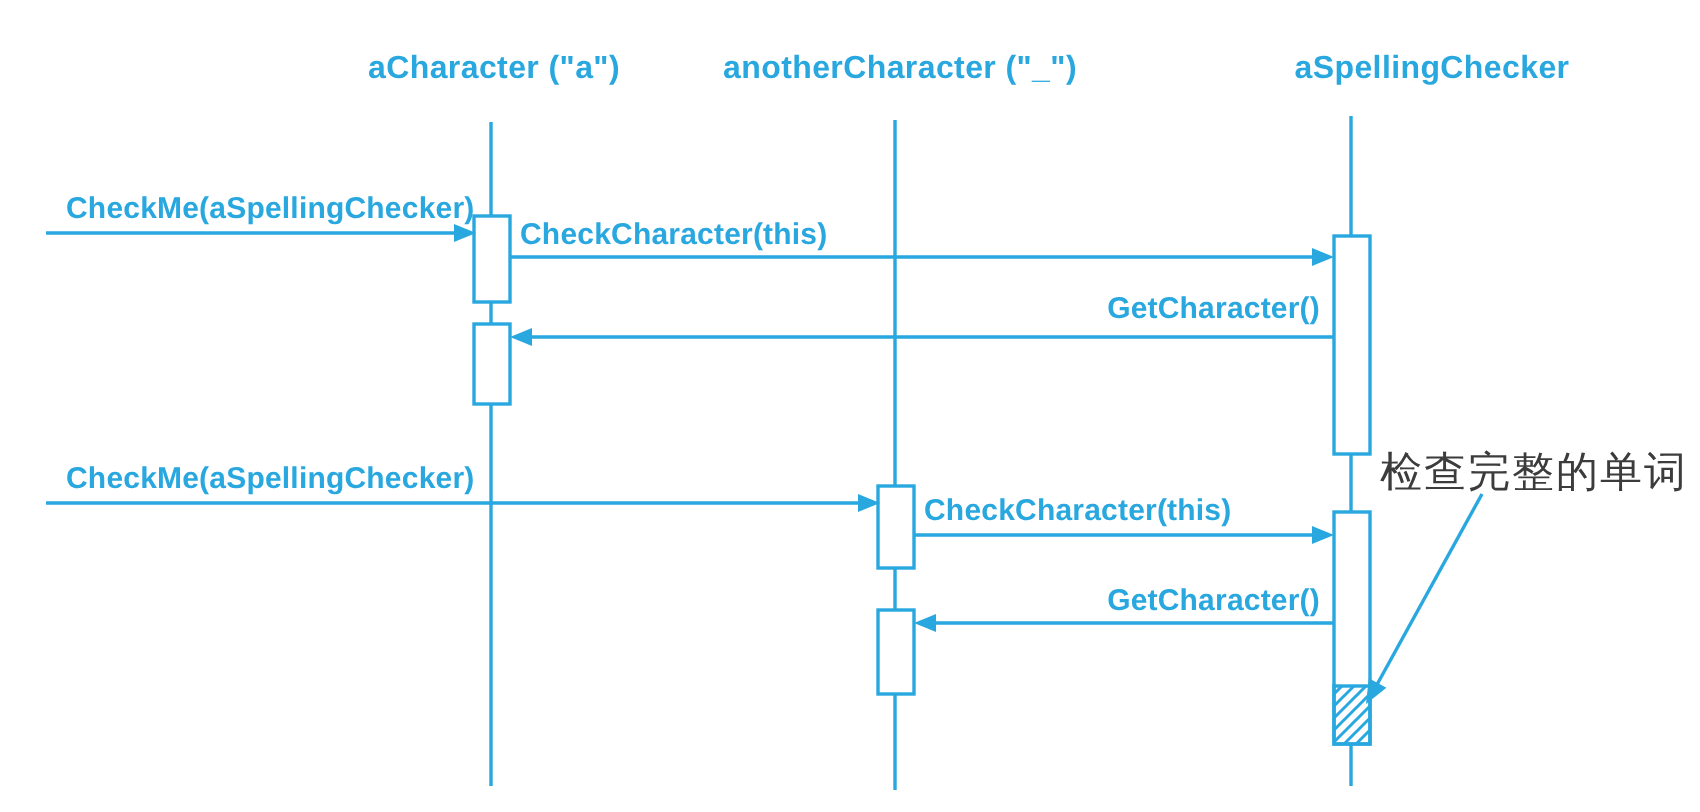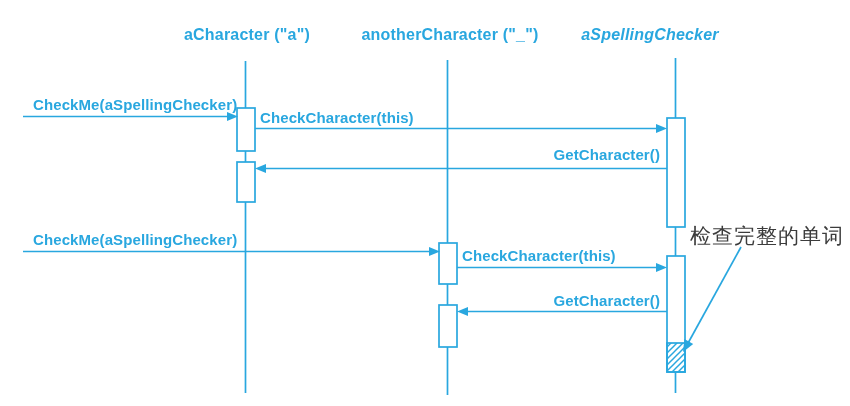--- a/index.html
+++ b/index.html
@@ -99,21 +99,21 @@
     </g>
 
     <g>
       <line x1="741" y1="247" x2="687" y2="345" stroke="#29a7df" stroke-width="1.7"></line>
       <polygon points="683,352 684.4,339.1 693.2,343.9" fill="#29a7df"></polygon>
     </g>
   </svg>
 
   <div class="obj-label" style="left:247px; top:26px;">aCharacter ("a")</div>
   <div class="obj-label" style="left:450px; top:26px;">anotherCharacter ("_")</div>
-  <div class="obj-label" style="left:650px; top:26px;font-style:italic;">aSpellingChecker</div>
+  <div class="obj-label" style="left:716px; top:26px;">aSpellingChecker</div>
 
   <div class="msg-label" style="left:33px; top:96px;">CheckMe(aSpellingChecker)</div>
   <div class="msg-label" style="left:260px; top:109px;">CheckCharacter(this)</div>
   <div class="msg-label" style="right:190px; top:146px;">GetCharacter()</div>
   <div class="msg-label" style="left:33px; top:231px;">CheckMe(aSpellingChecker)</div>
   <div class="msg-label" style="left:462px; top:247px;">CheckCharacter(this)</div>
   <div class="msg-label" style="right:190px; top:292px;">GetCharacter()</div>
 
   <div class="annotation-label" style="left:690px; top:222px;">检查完整的单词</div>
 

